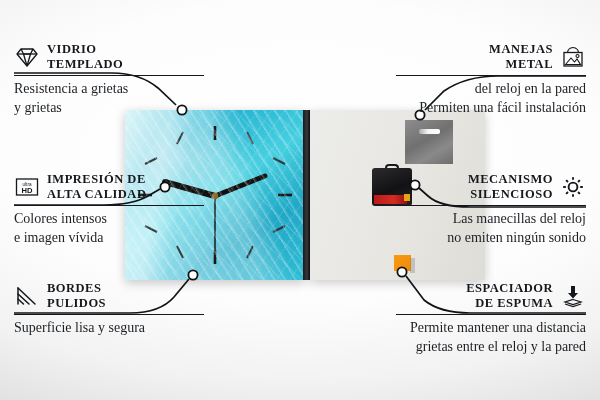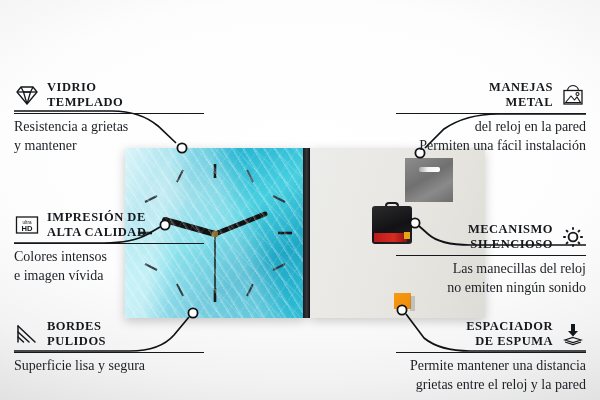--- a/index.html
+++ b/index.html
@@ -2,21 +2,21 @@
 <html><head>
 <meta charset="utf-8">
 <style>
   * { margin:0; padding:0; box-sizing:border-box; }
   html,body { width:600px; height:400px; }
   body {
     font-family: "Liberation Serif", serif;
     background: radial-gradient(ellipse 120% 90% at 50% 38%, #ffffff 0%, #fdfdfd 42%, #f2f2f2 64%, #dcdcdc 86%, #c9c9c9 100%);
     position:relative; overflow:hidden;
   }
-  #stage { position:absolute; inset:0;margin-top:38px; }
+  #stage { position:absolute; inset:0; }
 
   
   .product { position:absolute; }
 
   .clock-front {
     left:125px; top:110px; width:180px; height:170px;
     background:
       radial-gradient(circle at 30% 28%, rgba(255,255,255,.40) 0%, rgba(255,255,255,0) 34%),
       linear-gradient(118deg, rgba(255,255,255,.55) 0%, rgba(255,255,255,0) 16%),
       linear-gradient(100deg, rgba(255,255,255,.40) 22%, rgba(255,255,255,0) 34%),
@@ -161,21 +161,21 @@
         </svg>
       </span>
       <span class="cal-title">
         <span style="display:block">VIDRIO</span>
         <span style="display:block">TEMPLADO</span>
       </span>
     </div>
     <div class="cal-rule"></div>
     <div class="cal-sub">
       <span style="display:block">Resistencia a grietas</span>
-      <span style="display:block">y mantener</span>
+      <span style="display:block">y grietas</span>
     </div>
   </div>
 
   <div class="callout left" style="left:14px; top:172px;">
     <div class="cal-head">
       <span class="cal-icon">
         <svg width="26" height="26" viewBox="0 0 26 26">
           <rect x="2.5" y="5" width="21" height="16" fill="none" stroke="#14171b" stroke-width="1.3"></rect>
           <text x="13" y="12" font-family="Liberation Sans, sans-serif" font-size="4.6" text-anchor="middle" fill="#14171b">ultra</text>
           <text x="13" y="19.2" font-family="Liberation Sans, sans-serif" font-size="7.6" font-weight="bold" text-anchor="middle" fill="#14171b">HD</text>
@@ -232,21 +232,21 @@
         </svg>
       </span>
     </div>
     <div class="cal-rule"></div>
     <div class="cal-sub">
       <span style="display:block">del reloj en la pared</span>
       <span style="display:block">Permiten una fácil instalación</span>
     </div>
   </div>
 
-  <div class="callout right" style="left:396px; top:184px;">
+  <div class="callout right" style="left:396px; top:172px;">
     <div class="cal-head">
       <span class="cal-title">
         <span style="display:block">MECANISMO</span>
         <span style="display:block">SILENCIOSO</span>
       </span>
       <span class="cal-icon">
         <svg width="26" height="26" viewBox="0 0 26 26">
           <g fill="none" stroke="#14171b" stroke-width="1.9">
             <circle cx="13" cy="13" r="4.4"></circle>
             <path d="M13 3.2 v2.6 M13 20.2 v2.6 M3.2 13 h2.6 M20.2 13 h2.6

